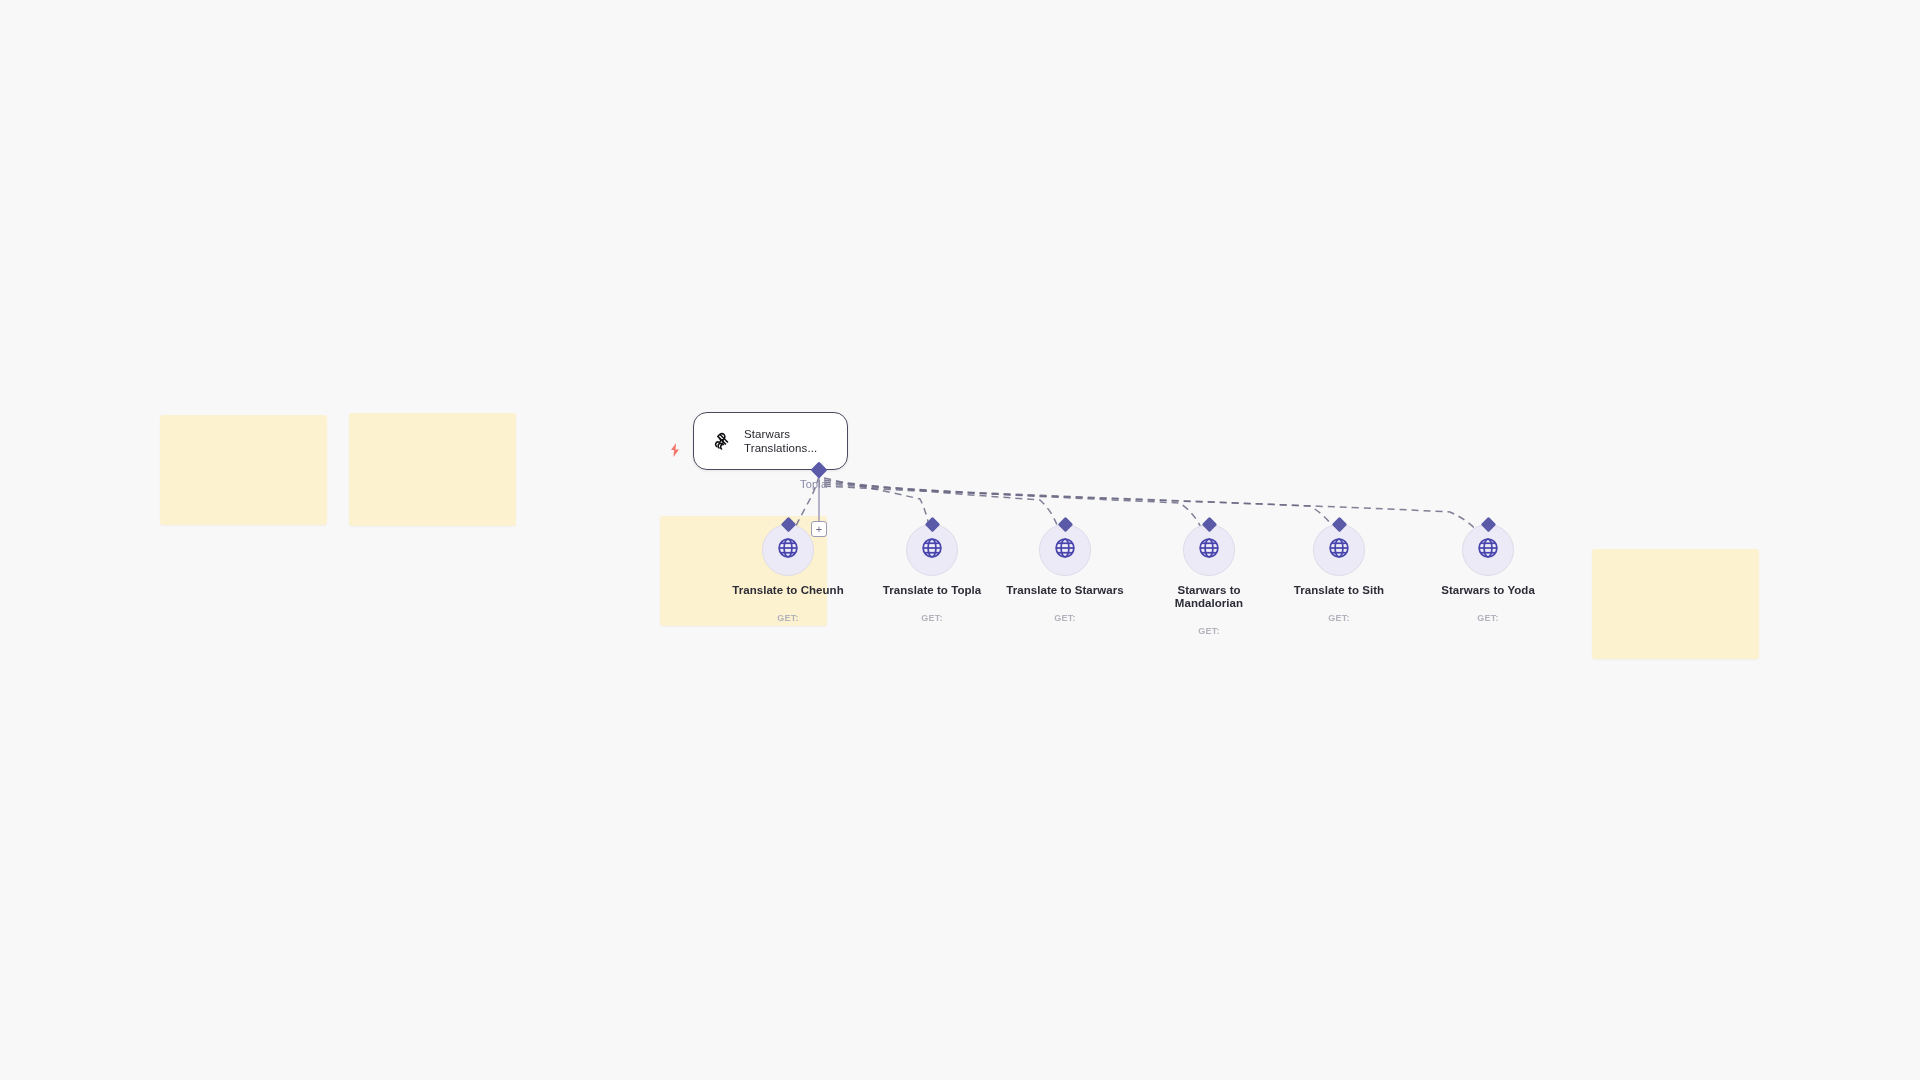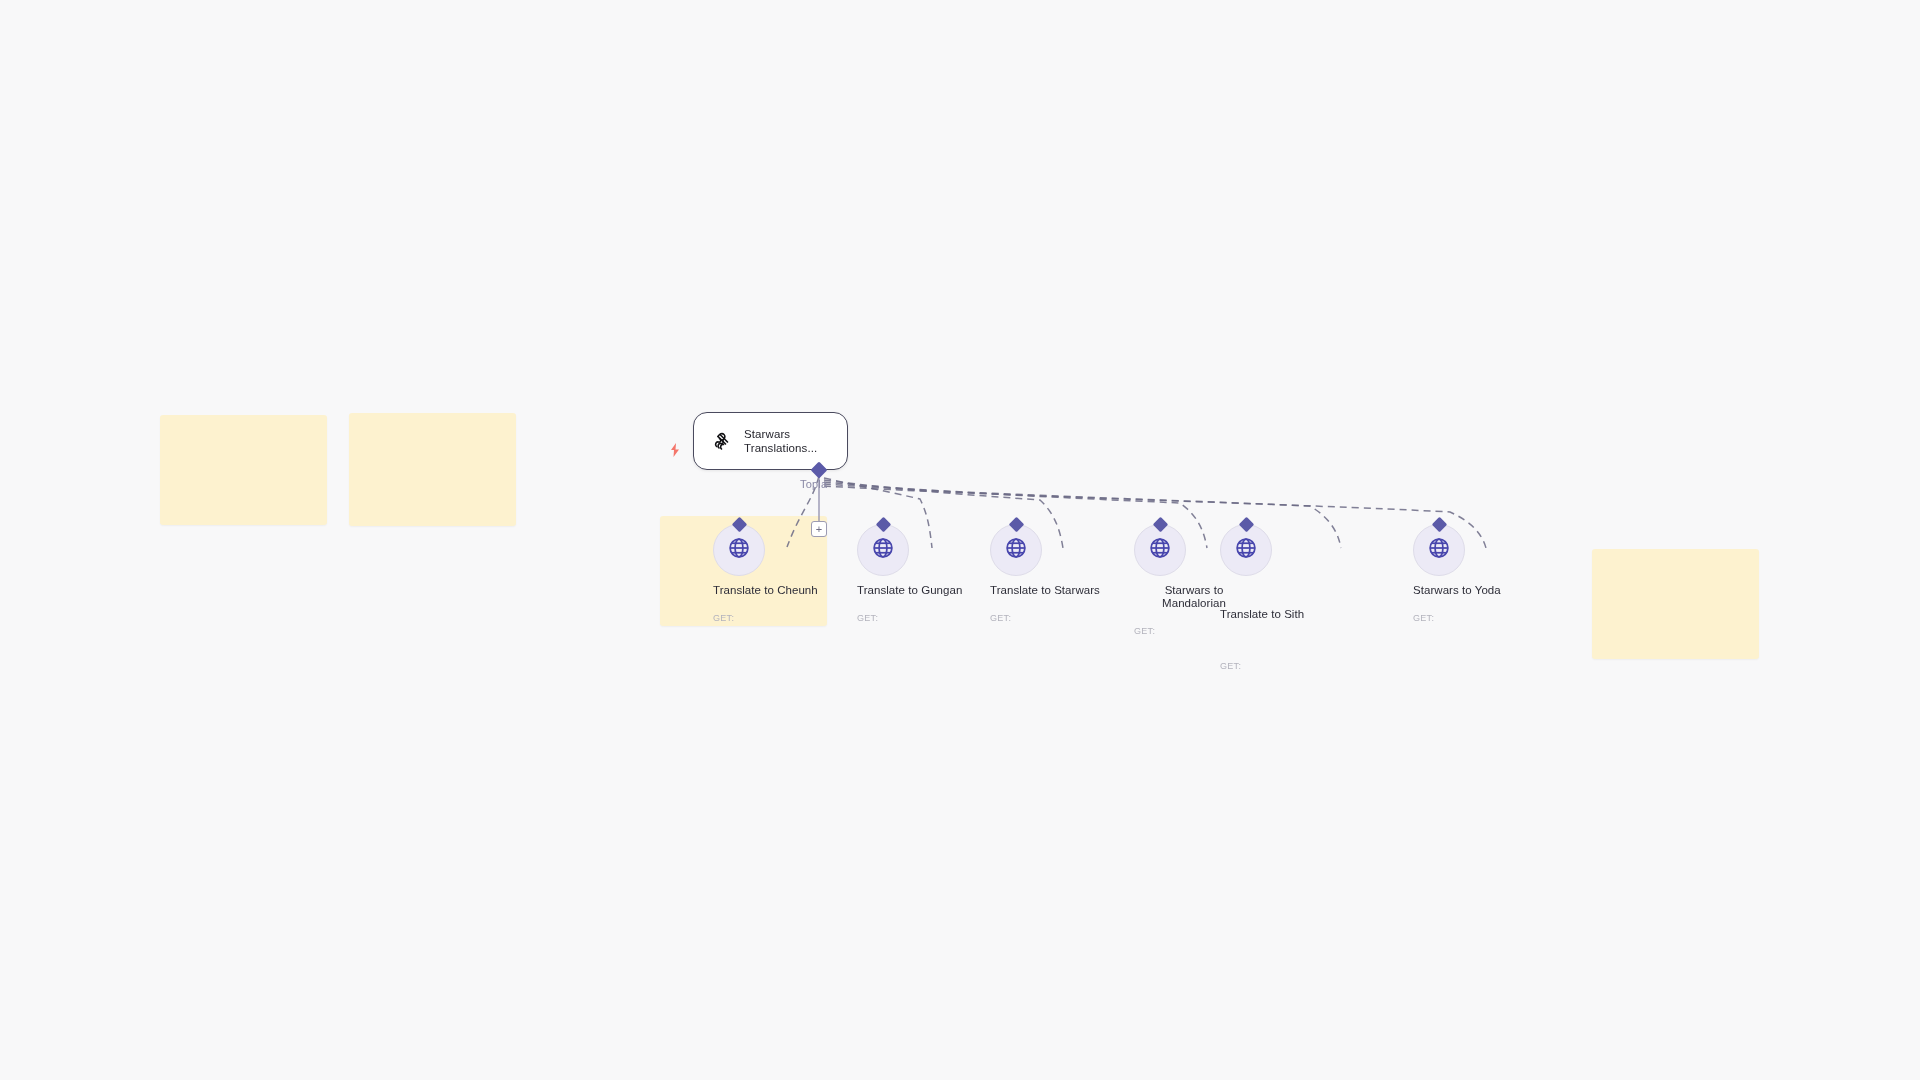--- a/index.html
+++ b/index.html
@@ -148,21 +148,22 @@
     cursor: pointer;
     box-sizing: border-box;
   }
 
   
   .node {
     position: absolute;
     width: 150px;
     display: flex;
     flex-direction: column;
-    align-items: flex-start;
+    align-items: center;
+    font-weight: bold;
   }
 
   .node-circle {
     position: relative;
     width: 52px;
     height: 52px;
     border-radius: 50%;
     background: #eceaf6;
     border: 1.3px solid #dedce9;
     display: flex;
@@ -270,21 +271,21 @@
           <span><svg width="26" height="26" viewBox="0 0 24 24" aria-hidden="true">
   <g fill="none" stroke="#4846ad" stroke-width="1.6">
     <circle cx="12" cy="12" r="8.2"></circle>
     <ellipse cx="12" cy="12" rx="3.6" ry="8.2"></ellipse>
     <line x1="3.8" y1="12" x2="20.2" y2="12"></line>
     <line x1="5.2" y1="7.6" x2="18.8" y2="7.6"></line>
     <line x1="5.2" y1="16.4" x2="18.8" y2="16.4"></line>
   </g>
 </svg></span>
         </div>
-        <div class="node-label">Translate to Gungan</div>
+        <div class="node-label">Translate to Topla</div>
         <div class="node-method">GET:</div>
       </div>
       <div class="node" style="left: 990px; top: 524px;">
         <div class="node-circle">
           <span class="node-diamond"></span>
           <span><svg width="26" height="26" viewBox="0 0 24 24" aria-hidden="true">
   <g fill="none" stroke="#4846ad" stroke-width="1.6">
     <circle cx="12" cy="12" r="8.2"></circle>
     <ellipse cx="12" cy="12" rx="3.6" ry="8.2"></ellipse>
     <line x1="3.8" y1="12" x2="20.2" y2="12"></line>
@@ -305,21 +306,21 @@
     <ellipse cx="12" cy="12" rx="3.6" ry="8.2"></ellipse>
     <line x1="3.8" y1="12" x2="20.2" y2="12"></line>
     <line x1="5.2" y1="7.6" x2="18.8" y2="7.6"></line>
     <line x1="5.2" y1="16.4" x2="18.8" y2="16.4"></line>
   </g>
 </svg></span>
         </div>
         <div class="node-label">Starwars to Mandalorian</div>
         <div class="node-method">GET:</div>
       </div>
-      <div class="node" style="left: 1220px; top: 524px; gap: 24px;">
+      <div class="node" style="left: 1264px; top: 524px;">
         <div class="node-circle">
           <span class="node-diamond"></span>
           <span><svg width="26" height="26" viewBox="0 0 24 24" aria-hidden="true">
   <g fill="none" stroke="#4846ad" stroke-width="1.6">
     <circle cx="12" cy="12" r="8.2"></circle>
     <ellipse cx="12" cy="12" rx="3.6" ry="8.2"></ellipse>
     <line x1="3.8" y1="12" x2="20.2" y2="12"></line>
     <line x1="5.2" y1="7.6" x2="18.8" y2="7.6"></line>
     <line x1="5.2" y1="16.4" x2="18.8" y2="16.4"></line>
   </g>

